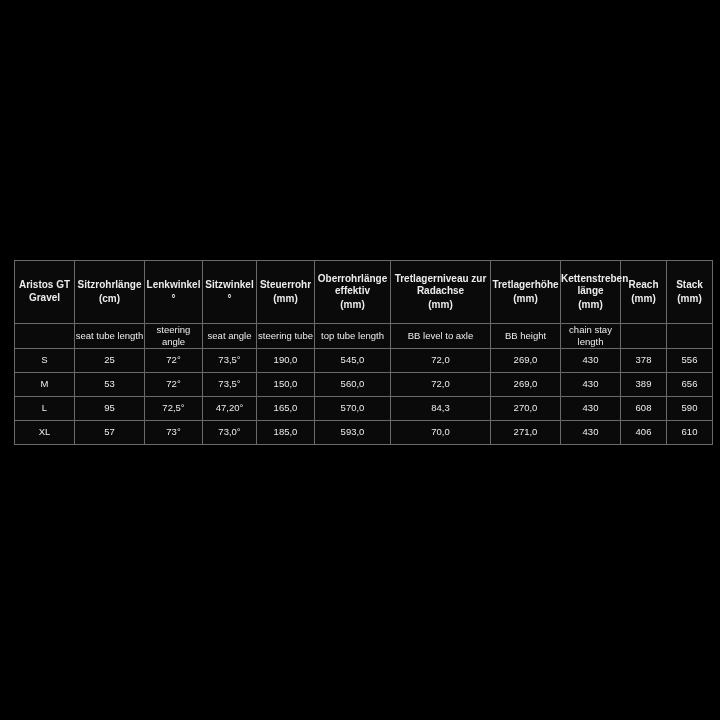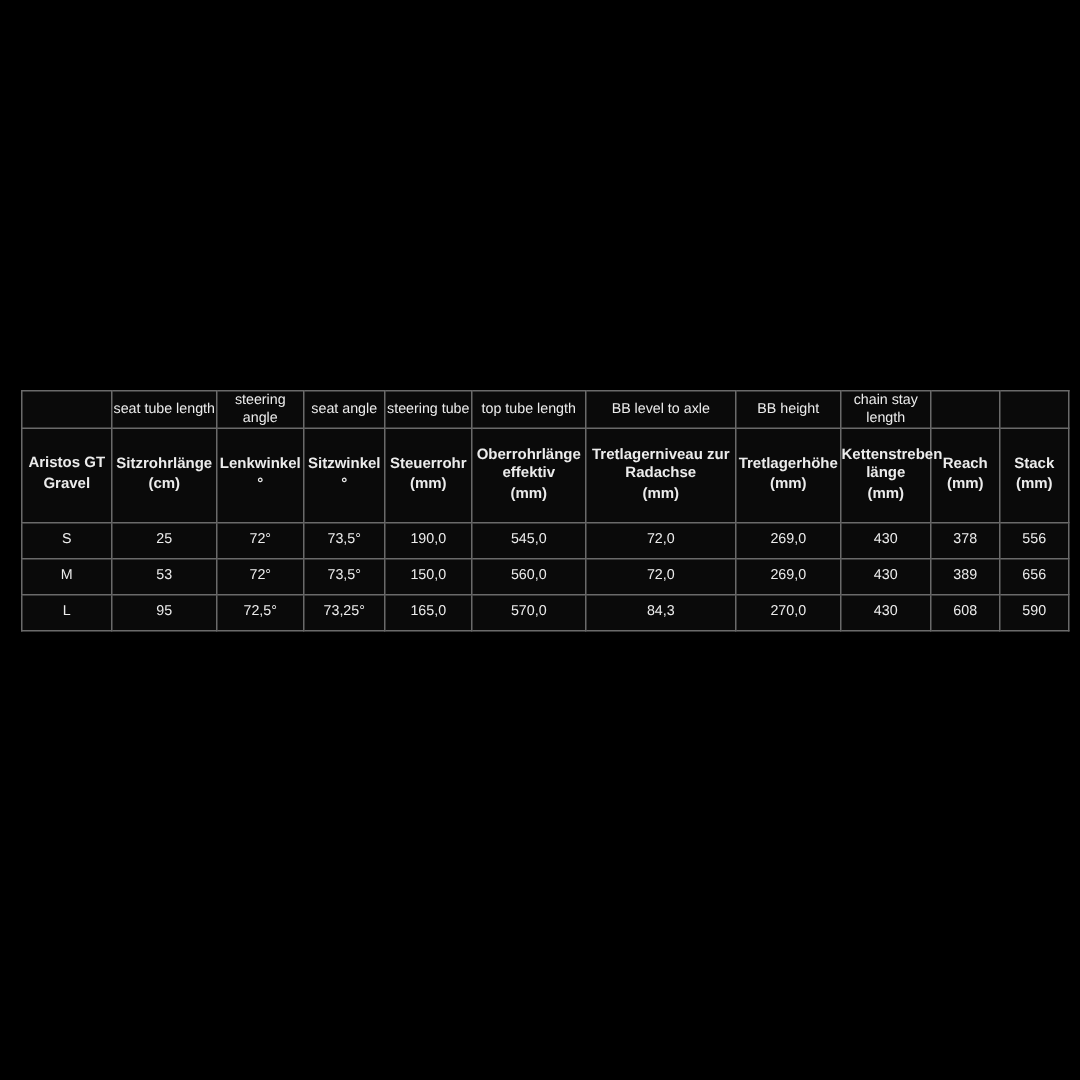--- a/index.html
+++ b/index.html
@@ -104,78 +104,78 @@
         <col class="c4">
         <col class="c5">
         <col class="c6">
         <col class="c7">
         <col class="c8">
         <col class="c9">
         <col class="c10">
     </colgroup>
     <thead>
       <tr>
+        <th class="hdr hdr-first">
+          <span class="de">Aristos GT</span>
+          <span class="de">Gravel</span>
+        </th>
+        <th class="hdr">
+          <span class="de">Sitzrohrlänge</span>
+          <span class="unit">(cm)</span>
+        </th>
+        <th class="hdr">
+          <span class="de">Lenkwinkel</span>
+          <span class="unit">°</span>
+        </th>
+        <th class="hdr">
+          <span class="de">Sitzwinkel</span>
+          <span class="unit">°</span>
+        </th>
+        <th class="hdr">
+          <span class="de">Steuerrohr</span>
+          <span class="unit">(mm)</span>
+        </th>
+        <th class="hdr">
+          <span class="de">Oberrohrlänge effektiv</span>
+          <span class="unit">(mm)</span>
+        </th>
+        <th class="hdr">
+          <span class="de">Tretlagerniveau zur Radachse</span>
+          <span class="unit">(mm)</span>
+        </th>
+        <th class="hdr">
+          <span class="de">Tretlagerhöhe</span>
+          <span class="unit">(mm)</span>
+        </th>
+        <th class="hdr">
+          <span class="de">Kettenstreben länge</span>
+          <span class="unit">(mm)</span>
+        </th>
+        <th class="hdr">
+          <span class="de">Reach</span>
+          <span class="unit">(mm)</span>
+        </th>
+        <th class="hdr">
+          <span class="de">Stack</span>
+          <span class="unit">(mm)</span>
+        </th>
+      </tr>
+      <tr>
         <td class="sub sub-first"></td>
         <td class="sub">seat tube length</td>
         <td class="sub">steering angle</td>
         <td class="sub">seat angle</td>
         <td class="sub">steering tube</td>
         <td class="sub">top tube length</td>
         <td class="sub">BB level to axle</td>
         <td class="sub">BB height</td>
         <td class="sub">chain stay length</td>
         <td class="sub"></td>
         <td class="sub"></td>
       </tr>
-      <tr>
-        <th class="hdr hdr-first">
-          <span class="de">Aristos GT</span>
-          <span class="de">Gravel</span>
-        </th>
-        <th class="hdr">
-          <span class="de">Sitzrohrlänge</span>
-          <span class="unit">(cm)</span>
-        </th>
-        <th class="hdr">
-          <span class="de">Lenkwinkel</span>
-          <span class="unit">°</span>
-        </th>
-        <th class="hdr">
-          <span class="de">Sitzwinkel</span>
-          <span class="unit">°</span>
-        </th>
-        <th class="hdr">
-          <span class="de">Steuerrohr</span>
-          <span class="unit">(mm)</span>
-        </th>
-        <th class="hdr">
-          <span class="de">Oberrohrlänge effektiv</span>
-          <span class="unit">(mm)</span>
-        </th>
-        <th class="hdr">
-          <span class="de">Tretlagerniveau zur Radachse</span>
-          <span class="unit">(mm)</span>
-        </th>
-        <th class="hdr">
-          <span class="de">Tretlagerhöhe</span>
-          <span class="unit">(mm)</span>
-        </th>
-        <th class="hdr">
-          <span class="de">Kettenstreben länge</span>
-          <span class="unit">(mm)</span>
-        </th>
-        <th class="hdr">
-          <span class="de">Reach</span>
-          <span class="unit">(mm)</span>
-        </th>
-        <th class="hdr">
-          <span class="de">Stack</span>
-          <span class="unit">(mm)</span>
-        </th>
-      </tr>
     </thead>
     <tbody>
       <tr>
         <td class="size">S</td>
         <td>25</td>
         <td>72°</td>
         <td>73,5°</td>
         <td>190,0</td>
         <td>545,0</td>
         <td>72,0</td>
@@ -194,24 +194,37 @@
         <td>72,0</td>
         <td>269,0</td>
         <td>430</td>
         <td>389</td>
         <td>656</td>
       </tr>
       <tr>
         <td class="size">L</td>
         <td>95</td>
         <td>72,5°</td>
-        <td>73,25°</td>
+        <td>47,20°</td>
         <td>165,0</td>
         <td>570,0</td>
         <td>84,3</td>
         <td>270,0</td>
         <td>430</td>
         <td>608</td>
         <td>590</td>
+      </tr>
+      <tr>
+        <td class="size">XL</td>
+        <td>57</td>
+        <td>73°</td>
+        <td>73,0°</td>
+        <td>185,0</td>
+        <td>593,0</td>
+        <td>70,0</td>
+        <td>271,0</td>
+        <td>430</td>
+        <td>406</td>
+        <td>610</td>
       </tr>
     </tbody>
   </table>
 </div>
 
 </body></html>

